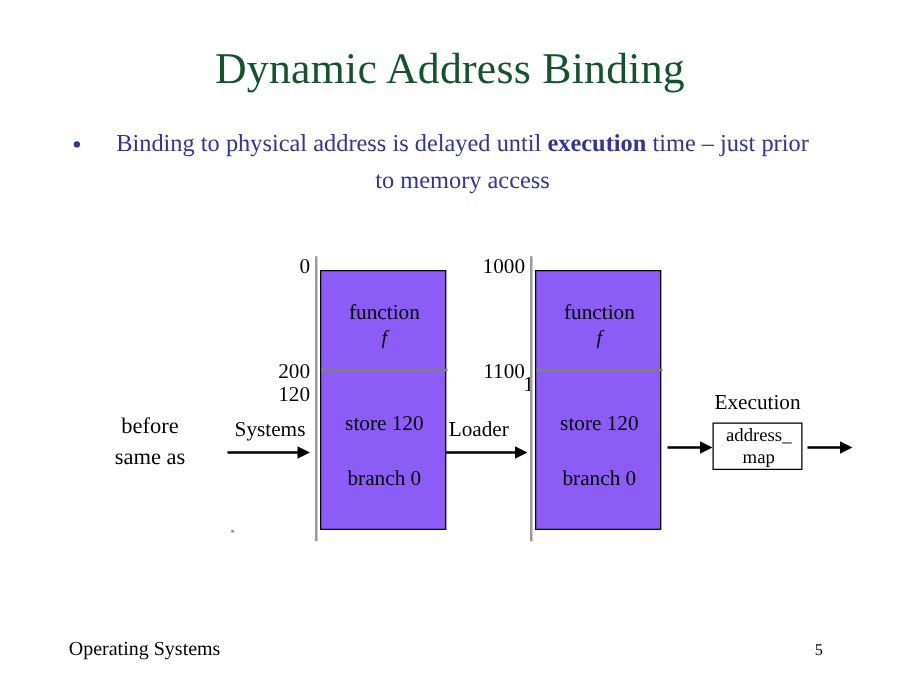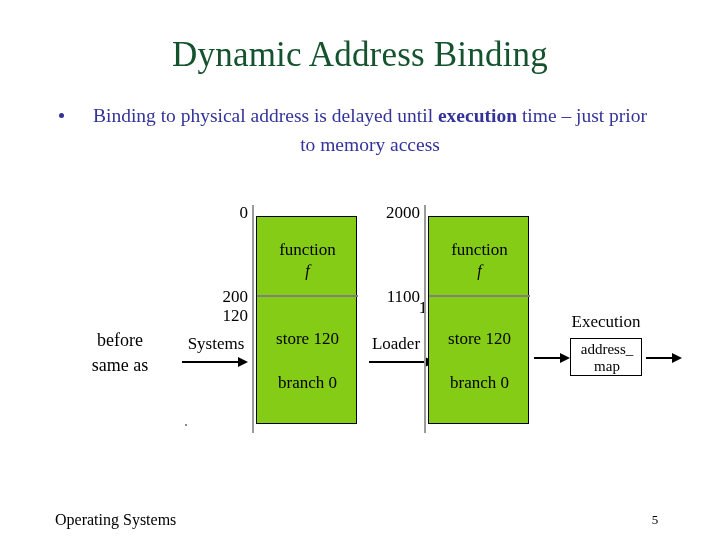--- a/index.html
+++ b/index.html
@@ -85,21 +85,21 @@
   }
 
   
   .mem-block {
     position: absolute;
     top: 216px;
     width: 101px;
     height: 208px;
     border: 1.6px solid #000000;
     box-sizing: border-box;
-    background: #84cc16;
+    background: #8b5cf6;
   }
   #mem-block-1 { left: 256px; }
   #mem-block-2 { left: 428px; }
 
   .mem-divider {
     position: absolute;
     left: 0;
     width: 101px;
     height: 2px;
     background: #808080;
@@ -182,21 +182,21 @@
     height: 0;
     border-top: 5px solid transparent;
     border-bottom: 5px solid transparent;
     border-left: 10px solid #000000;
   }
 
   #arrow-linker { left: 182px; top: 334px; width: 68px; }
   #arrow-linker .shaft { width: 60px; }
   #arrow-linker .head  { left: 56px; }
 
-  #arrow-loader { left: 356px; top: 334px; width: 54px; padding-left: 13px; }
+  #arrow-loader { left: 356px; top: 334px; width: 54px; }
   #arrow-loader .shaft { width: 60px; }
   #arrow-loader .head  { left: 56px; }
 
   #arrow-to-map { left: 534px; top: 350px; width: 38px; }
   #arrow-to-map .shaft { width: 29px; }
   #arrow-to-map .head  { left: 26px; }
 
   #arrow-from-map { left: 646px; top: 350px; width: 38px; }
   #arrow-from-map .shaft { width: 29px; }
   #arrow-from-map .head  { left: 26px; }
@@ -311,21 +311,21 @@
   </div>
 
   <div class="arrow-group" id="arrow-loader">
     <div class="arrow-label">Loader</div>
     <div class="arrow-line">
       <span class="shaft"></span>
         <span class="head"></span>
     </div>
   </div>
 
-  <div class="addr-label" id="addr-1000">2000</div>
+  <div class="addr-label" id="addr-1000">1000</div>
   <div class="addr-label" id="addr-1100">1100</div>
   <div class="addr-label" id="addr-1120">1120</div>
 
   <div class="mem-rail" id="mem-rail-2"></div>
   <div class="mem-block" id="mem-block-2">
     <div class="mem-divider"></div>
     <div class="cell-text cell-func">
       <span>function</span>
       <i>f</i>
     </div>

